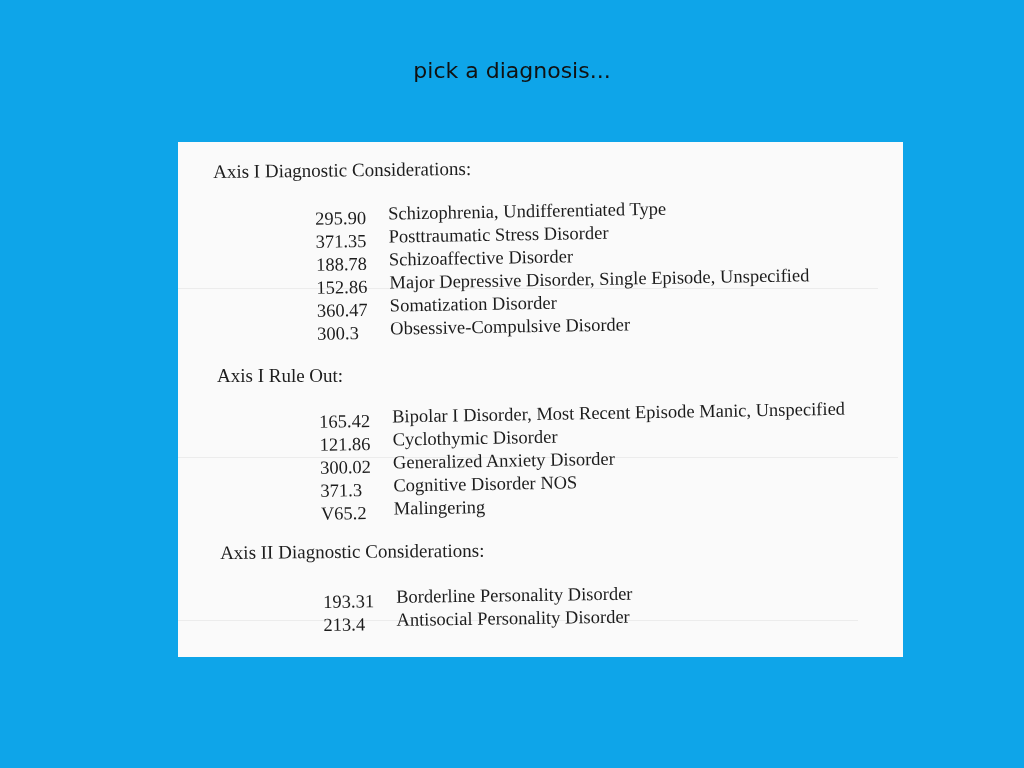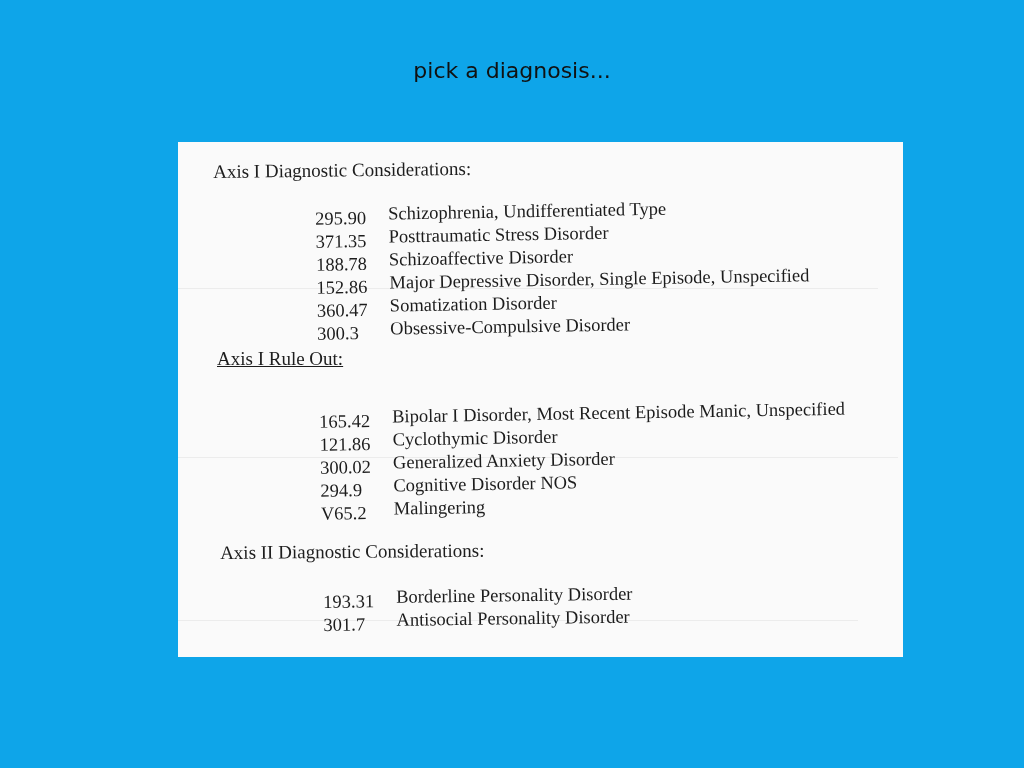--- a/index.html
+++ b/index.html
@@ -104,53 +104,53 @@
       <div class="entry" style="top:92px;">
         <span class="code">360.47</span>
         <span class="name" style="left:81px;">Somatization Disorder</span>
       </div>
       <div class="entry" style="top:115px;">
         <span class="code">300.3</span>
         <span class="name" style="left:81px;">Obsessive-Compulsive Disorder</span>
       </div>
     </div>
 
-    <div class="section" style="left:39px;top:206px;text-decoration:underline;">
+    <div class="section" style="left:39px;top:223px;">
       <div class="section-heading">Axis I Rule Out:</div>
     </div>
     <div class="entries" style="left:133px;top:266px;transform:rotate(-1deg);transform-origin:left top;">
       <div class="entry" style="top:0px;">
         <span class="code">165.42</span>
         <span class="name" style="left:81px;">Bipolar I Disorder, Most Recent Episode Manic, Unspecified</span>
       </div>
       <div class="entry" style="top:23px;">
         <span class="code">121.86</span>
         <span class="name" style="left:81px;">Cyclothymic Disorder</span>
       </div>
       <div class="entry" style="top:46px;">
         <span class="code">300.02</span>
         <span class="name" style="left:81px;">Generalized Anxiety Disorder</span>
       </div>
       <div class="entry" style="top:69px;">
-        <span class="code">294.9</span>
+        <span class="code">371.3</span>
         <span class="name" style="left:81px;">Cognitive Disorder NOS</span>
       </div>
       <div class="entry" style="top:92px;">
         <span class="code">V65.2</span>
         <span class="name" style="left:81px;">Malingering</span>
       </div>
     </div>
 
     <div class="section" style="left:42px;top:400px;transform:rotate(-0.5deg);transform-origin:left top;">
       <div class="section-heading">Axis II Diagnostic Considerations:</div>
     </div>
     <div class="entries" style="left:137px;top:446px;transform:rotate(-0.8deg);transform-origin:left top;">
       <div class="entry" style="top:0px;">
         <span class="code">193.31</span>
         <span class="name" style="left:81px;">Borderline Personality Disorder</span>
       </div>
       <div class="entry" style="top:23px;">
-        <span class="code">301.7</span>
+        <span class="code">213.4</span>
         <span class="name" style="left:81px;">Antisocial Personality Disorder</span>
       </div>
     </div>
   </div>
 </div>
 
 </body></html>

